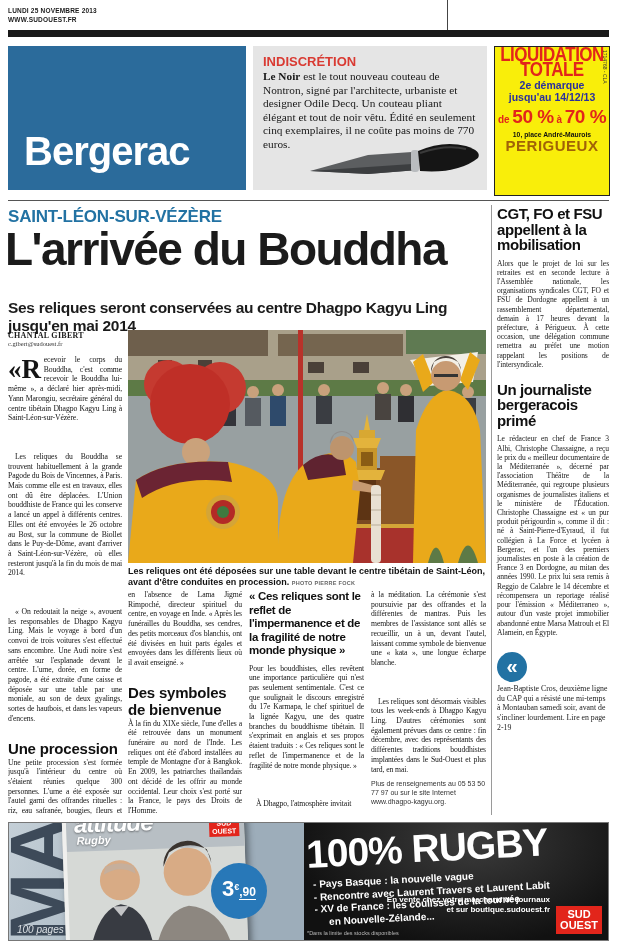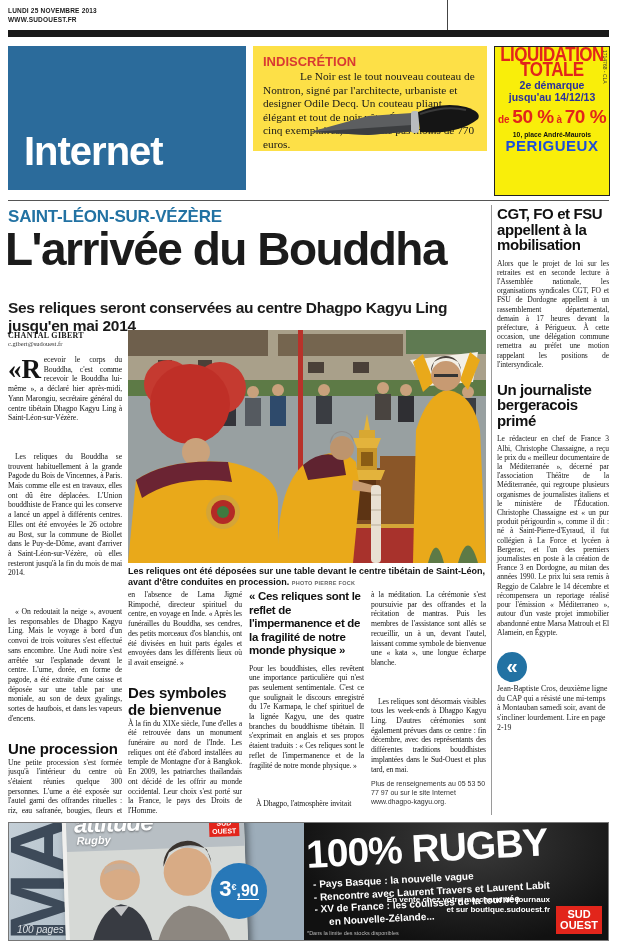--- a/index.html
+++ b/index.html
@@ -12,39 +12,39 @@
   #masthead{position:absolute;left:8px;top:7px;font-size:6.5px;font-weight:bold;
     letter-spacing:.2px;line-height:8.5px;color:#1a1a1a;}
   #masthead-divider{position:absolute;left:447px;top:0;width:1px;height:30px;background:#444;}
   #topbar{position:absolute;left:8px;top:30px;width:601px;height:7px;background:#191919;}
 
   
   #edition-box{position:absolute;left:8px;top:46px;width:238px;height:144px;background:#2b6b9b;}
   #edition-title{position:absolute;left:16px;bottom:16px;font-size:40px;font-weight:bold;
     color:#fff;letter-spacing:-1px;}
 
-  #indiscretion{position:absolute;left:253px;top:46px;width:234px;height:105px;background:#fde047;}
+  #indiscretion{position:absolute;left:253px;top:46px;width:234px;height:144px;background:#e5e5e5;}
   .ind-label{color:#d93a32;font-weight:bold;font-size:13px;padding:8px 10px 1px;}
   .ind-body{font-family:"Liberation Serif", serif;font-size:11.3px;line-height:13.6px;
     padding:0 10px;color:#181818;}
-  .ind-lead{font-weight:normal;margin-left:37px;}
+  .ind-lead{font-weight:bold;}
   #knife{position:absolute;right:4px;bottom:4px;}
 
   #greg-ad{position:absolute;left:494px;top:46px;width:114px;height:148px;background:#f9ee0a;
     border:1px solid #222;text-align:center;overflow:hidden;}
   .greg-brand{font-family:"DejaVu Serif", serif;font-style:italic;font-weight:bold;
     font-size:29px;line-height:30px;color:#2a2f9e;margin-top:1px;
     text-shadow:0 0 1px #2a2f9e;}
   .greg-liq{color:#e2251b;font-weight:900;font-size:17px;line-height:15px;
     letter-spacing:-.5px;transform:scaleY(1.15);}
   .greg-dem{color:#2a2f9e;font-weight:bold;font-size:10.5px;line-height:11.5px;margin-top:3px;}
   .greg-disc{margin-top:3px;color:#e2251b;font-weight:900;font-size:10px;}
   .greg-disc .big{font-size:19px;letter-spacing:-.5px;}
   .greg-addr{font-size:6.8px;font-weight:bold;color:#111;margin-top:3px;}
-  .greg-city{font-size:15px;font-weight:900;color:#1d4ed8;letter-spacing:.5px;line-height:15px;}
+  .greg-city{font-size:15px;font-weight:900;color:#a16207;letter-spacing:.5px;line-height:15px;}
   .greg-code{position:absolute;right:1px;top:3px;writing-mode:vertical-rl;font-size:5px;color:#333;}
 
   #toprule{position:absolute;left:8px;top:200px;width:601px;height:1px;background:#555;}
 
   
   #kicker{position:absolute;left:8px;top:207px;font-size:17px;font-weight:bold;color:#2272a3;
     letter-spacing:-.2px;}
   #headline{position:absolute;left:5px;top:222px;font-size:46px;font-weight:bold;color:#1b1b1b;
     letter-spacing:-1.5px;}
   #subhead{position:absolute;left:8px;top:299px;width:480px;font-size:15.5px;font-weight:bold;
@@ -103,21 +103,21 @@
     font-style:italic;text-shadow:0 1px 2px rgba(0,0,0,.4);}
   .so-badge{background:#e2251b;color:#fff;font-weight:900;text-align:center;
     font-size:7px;line-height:7.5px;padding:2px 3px;}
   .cover-so{position:absolute;right:5px;top:5px;}
   .pages-label{position:absolute;left:8px;bottom:5px;color:#eef2f5;font-size:10px;
     font-style:italic;opacity:.9;}
   .price-badge{position:absolute;left:202px;top:40px;width:50px;height:50px;background:#2878b8;
     border:3px dotted #2878b8;border-radius:50%;color:#fff;text-align:center;z-index:5;}
   .price-eur{font-size:22px;font-weight:900;line-height:46px;}
   .price-sym{font-size:9px;font-weight:bold;vertical-align:super;}
-  .price-cents{font-size:16px;font-weight:900;border-bottom:1.5px solid #fff;}
+  .price-cents{font-size:12px;font-weight:900;border-bottom:1.5px solid #fff;}
   .ad-right{position:absolute;left:295px;top:0;right:0;bottom:0;
     background:radial-gradient(ellipse at 55% 15%,#3c3c3c 0%,#111 75%);}
   .ad-headline{transform:rotate(-3deg);color:#fff;font-weight:900;font-size:39px;
     letter-spacing:-1px;margin:2px 0 2px 2px;white-space:nowrap;}
   .ad-bullets{transform:rotate(-3deg);color:#fff;font-weight:bold;font-size:10px;
     line-height:12.5px;margin-left:10px;}
   .ad-bullets .wrap{margin-left:14px;}
   .ad-footer{position:absolute;right:58px;bottom:25px;text-align:right;color:#fff;
     font-weight:bold;font-size:8px;line-height:10px;}
   .ad-so{position:absolute;right:6px;bottom:6px;font-size:11px;line-height:11px;padding:3px 4px;}
@@ -127,21 +127,21 @@
 <body>
 
 <div id="masthead">
   <div>LUNDI 25 NOVEMBRE 2013</div>
   <div>WWW.SUDOUEST.FR</div>
 </div>
 <div id="masthead-divider"></div>
 <div id="topbar"></div>
 
 <div id="edition-box">
-  <div id="edition-title">Internet</div>
+  <div id="edition-title">Bergerac</div>
 </div>
 
 <div id="indiscretion">
   <div class="ind-label">INDISCRÉTION</div>
   <div class="ind-body"><span class="ind-lead">Le Noir</span><span> est le tout nouveau couteau de Nontron, signé par l'architecte, urbaniste et designer Odile Decq. Un couteau pliant élégant et tout de noir vêtu. Édité en seulement cinq exemplaires, il ne coûte pas moins de 770 euros.</span></div>
   <div id="knife">
     <svg width="175" height="42" viewBox="0 0 175 42">
       <polygon points="2,31 60,15 104,12 110,30 60,34" fill="#5c5e60"></polygon>
       <polygon points="2,31 60,27 104,24 110,30 60,34" fill="#3c3e40"></polygon>
       <rect x="103" y="10" width="8" height="22" rx="3" fill="#b9bcbf"></rect>
@@ -285,21 +285,21 @@
   <p class="body-p">en l'absence de Lama Jigmé Rimpoché, directeur spirituel du centre, en voyage en Inde. « Après les funérailles du Bouddha, ses cendres, des petits morceaux d'os blanchis, ont été divisées en huit parts égales et envoyées dans les différents lieux où il avait enseigné. »</p>
   <div class="col-subhead">Des symboles de bienvenue</div>
   <p class="body-p">À la fin du XIXe siècle, l'une d'elles a été retrouvée dans un monument funéraire au nord de l'Inde. Les reliques ont été d'abord installées au temple de Montagne d'or à Bangkok. En 2009, les patriarches thaïlandais ont décidé de les offrir au monde occidental. Leur choix s'est porté sur la France, le pays des Droits de l'Homme.</p>
 </div>
 <div id="col3" class="newscol">
   <div class="pullquote">« Ces reliques sont le reflet de l'impermanence et de la fragilité de notre monde physique »</div>
   <p class="body-p">Pour les bouddhistes, elles revêtent une importance particulière qui n'est pas seulement sentimentale. C'est ce que soulignait le discours enregistré du 17e Karmapa, le chef spirituel de la lignée Kagyu, une des quatre branches du bouddhisme tibétain. Il s'exprimait en anglais et ses propos étaient traduits : « Ces reliques sont le reflet de l'impermanence et de la fragilité de notre monde physique. »</p>
   <p class="body-p indent">À Dhagpo, l'atmosphère invitait</p>
 </div>
 <div id="col4" class="newscol">
-  <p class="body-p">à la méditation. La cérémonie s'est poursuivie par des offrandes et la récitation de mantras. Puis les membres de l'assistance sont allés se recueillir, un à un, devant l'autel, laissant comme symbole de bienvenue une « kata », une longue écharpe blanche.</p>
+  <p class="body-p">à la méditation. La cérémonie s'est poursuivie par des offrandes et la différentes de mantras. Puis les membres de l'assistance sont allés se recueillir, un à un, devant l'autel, laissant comme symbole de bienvenue une « kata », une longue écharpe blanche.</p>
   <p class="body-p indent">Les reliques sont désormais visibles tous les week-ends à Dhagpo Kagyu Ling. D'autres cérémonies sont également prévues dans ce centre : fin décembre, avec des représentants des différentes traditions bouddhistes implantées dans le Sud-Ouest et plus tard, en mai.</p>
   <div class="info-note">Plus de renseignements au 05 53 50 77 97 ou sur le site Internet www.dhagpo-kagyu.org.</div>
 </div>
 
 <div id="bottom-ad">
   <div class="ad-left">
     <div class="mag-vert">MAG</div>
     <div class="mag-cover">
       <svg width="178" height="134" viewBox="0 0 178 134">
         <rect width="178" height="134" fill="#d6d9d6"></rect>

